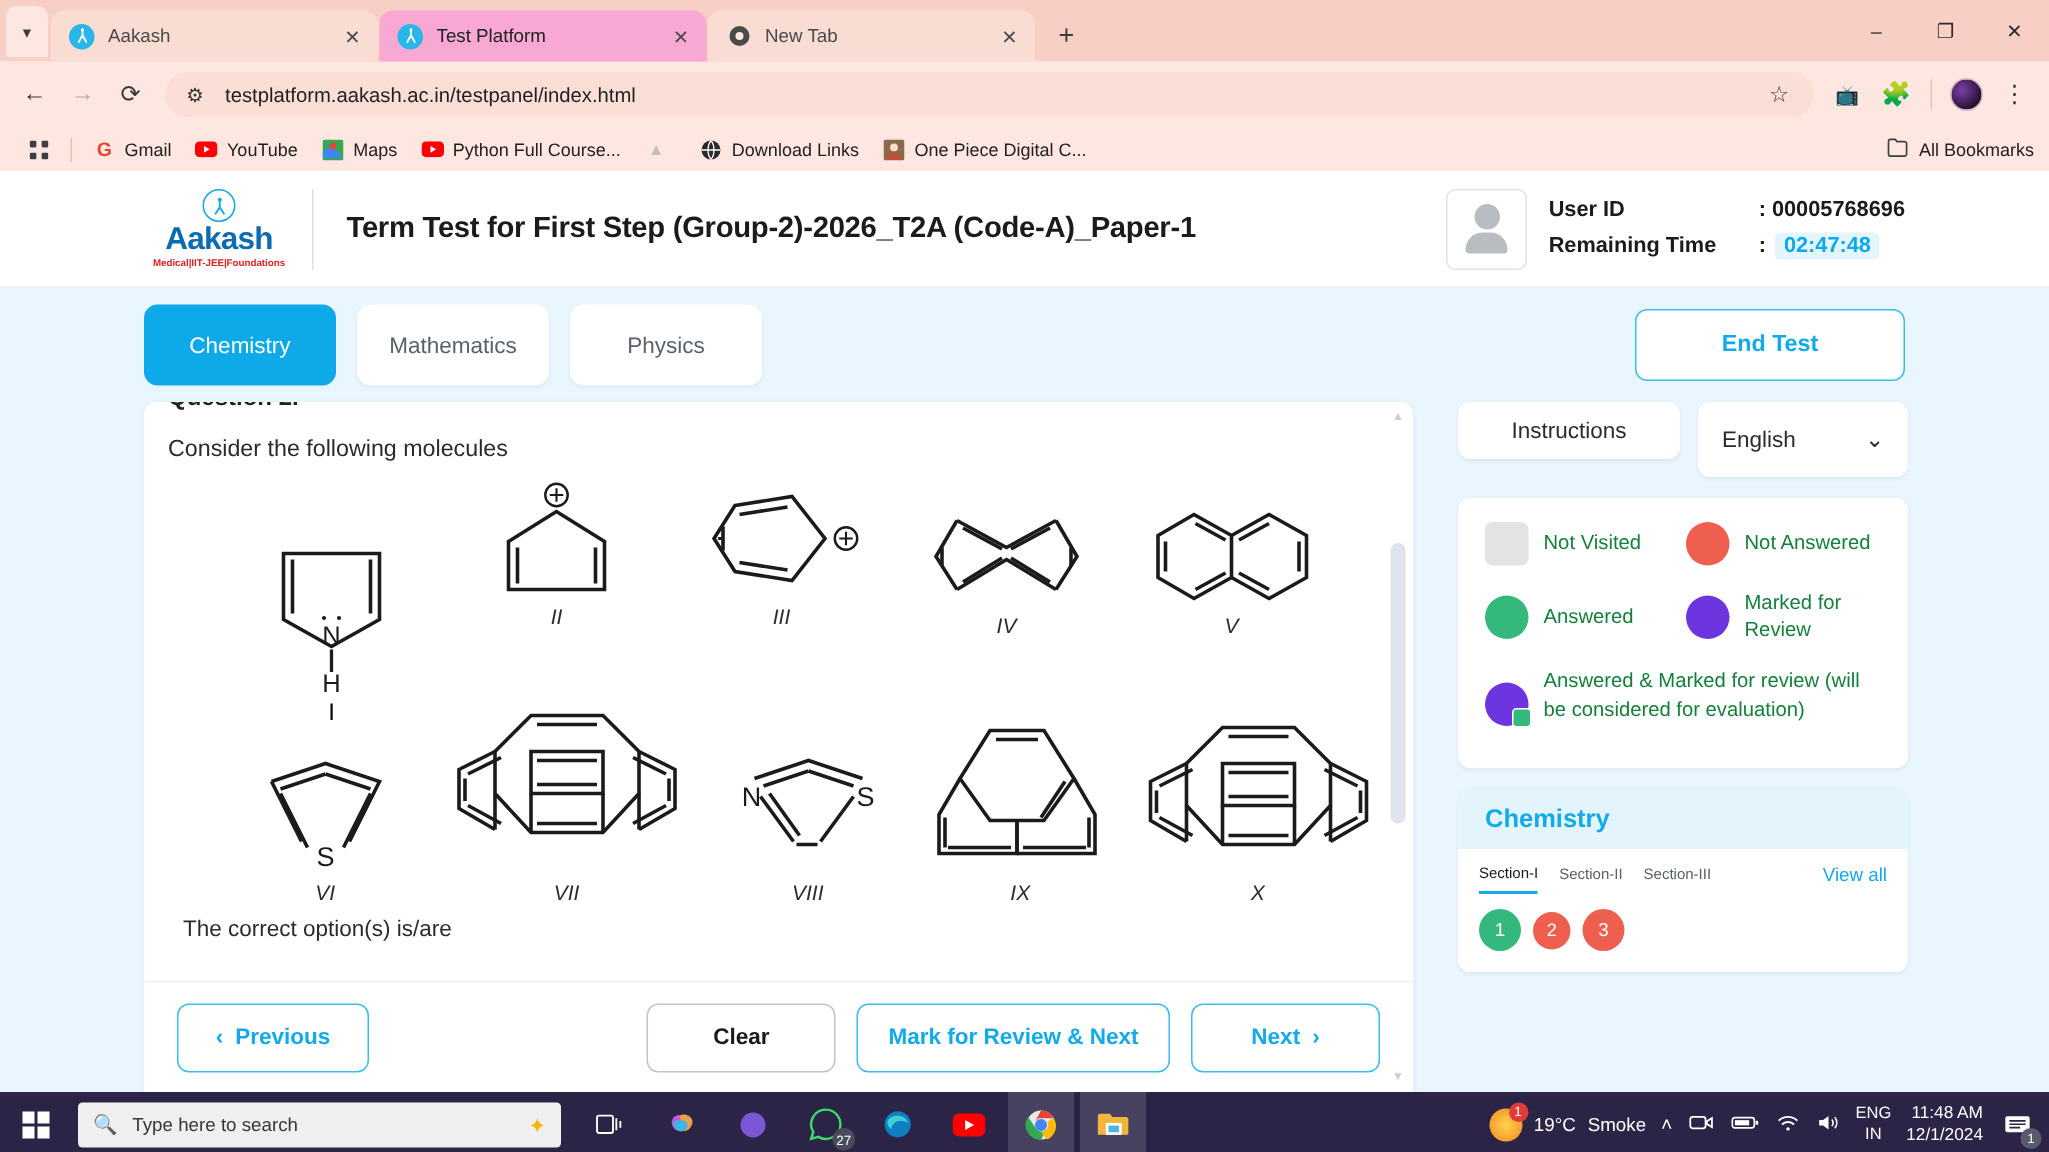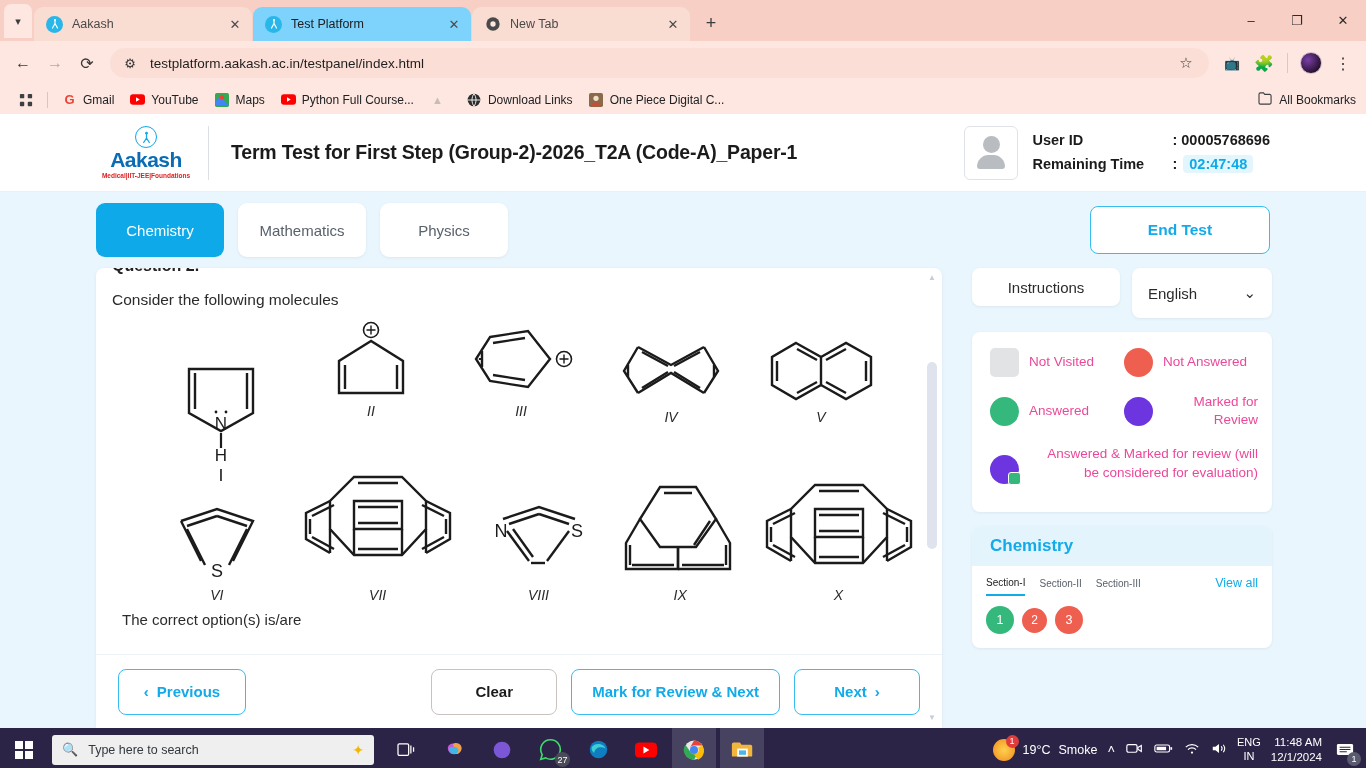--- a/index.html
+++ b/index.html
@@ -21,21 +21,21 @@
     width: 28px; height: 34px; margin: 0 2px 3px 2px;
     display: flex; align-items: center; justify-content: center;
     border-radius: 7px 7px 0 0; background: #fde7e0; color: #3c3c3c;
     font-size: 11px;
   }
   .tab {
     height: 34px; width: 218px; display: flex; align-items: center;
     border-radius: 9px 9px 0 0; padding: 0 8px 0 12px; margin-right: 1px;
     background: #f9dcd2; position: relative; gap: 9px;
   }
-  .tab.active { background: #7dd3fc; }
+  .tab.active { background: #f9a8d4; }
   .tab .favicon { width: 17px; height: 17px; flex: 0 0 17px; border-radius: 50%;
     display:flex; align-items:center; justify-content:center; }
   .fav-aakash { background: #29b6e8; }
   .fav-aakash svg { width: 12px; height: 12px; }
   .fav-chrome { background: transparent; }
   .tab .tab-title {
     flex: 1; font-size: 12.5px; color: #202124; white-space: nowrap;
     overflow: hidden; text-overflow: ellipsis;
   }
   .tab.inactive .tab-title { color: #4a4a4a; }
@@ -192,21 +192,21 @@
   }
   .legend {
     background: #fff; border-radius: 8px; padding: 16px 14px 16px 18px;
     box-shadow: 0 1px 3px rgba(20,40,70,.07);
   }
   .legend-row { display: flex; margin-bottom: 16px; }
   .legend-item { display: flex; align-items: center; gap: 10px; width: 50%; }
   .legend-item.wide { width: 100%; align-items: flex-start; }
   .dot { width: 29px; height: 29px; border-radius: 50%; flex: 0 0 29px; position: relative; }
   .sq { width: 29px; height: 29px; border-radius: 5px; flex: 0 0 29px; background: #e2e3e5; }
-  .legend-label { font-size: 13.5px; color: #ec4899; line-height: 1.35; text-align: right; }
+  .legend-label { font-size: 13.5px; color: #15803d; line-height: 1.35; }
   .badge-mini {
     position: absolute; right: -2px; bottom: -1px; width: 13px; height: 13px;
     border-radius: 3px; background: #34b87c; border: 1.5px solid #fff;
     display:flex; align-items:center; justify-content:center;
   }
 
   .sec-card { background: #fff; border-radius: 8px; overflow: hidden;
     box-shadow: 0 1px 3px rgba(20,40,70,.07); }
   .sec-head { background: #e4f4fc; padding: 10px 18px; font-size: 17px;
     font-weight: bold; color: #12aae8; }

